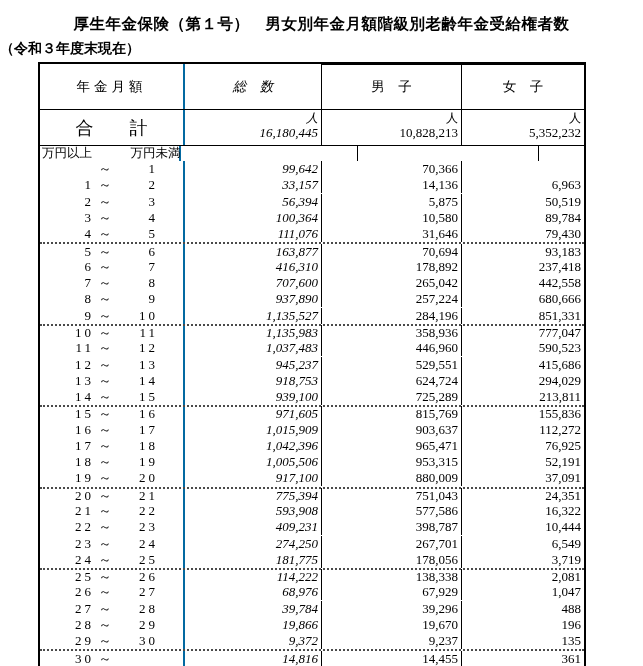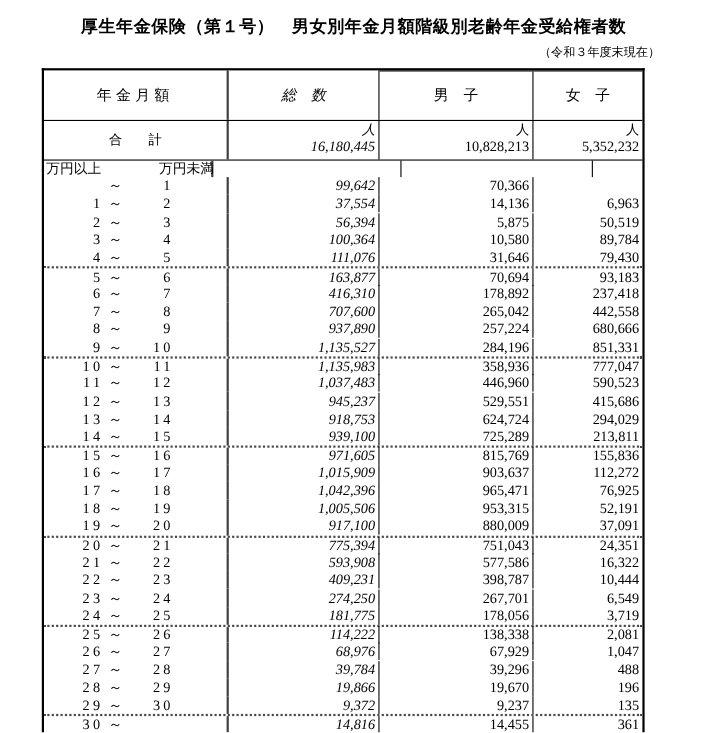--- a/index.html
+++ b/index.html
@@ -1,42 +1,42 @@
 <!DOCTYPE html>
 <html><head>
 <meta charset="utf-8">
 <style>
   html,body{margin:0;padding:0;background:#fff;}
   .page{position:relative;width:643px;height:666px;background:#ffffff;overflow:hidden;
         font-family:"Liberation Serif","DejaVu Serif",serif;color:#000;}
   .title{padding-top:14px;text-align:center;
          font-family:"Liberation Sans","DejaVu Sans",sans-serif;
          font-weight:bold;font-size:15.5px;letter-spacing:0.5px;}
-  .subtitle{text-align:right;padding-right:43px;font-size:11px;margin-top:5px;}
+  .subtitle{padding-right:43px;font-size:14px;margin-top:5px;font-weight:bold;}
 
   .tbl{position:absolute;left:38px;top:62px;width:548px;box-sizing:border-box;
        border:2px solid #000;border-bottom:none;background:#fff;}
   .c{box-sizing:border-box;}
-  .c1{width:168px;border-right:2px solid #404040;}
+  .c1{width:145px;border-right:2px solid #0369a1;}
   .c2{width:137px;border-right:1px solid #000;font-style:italic;}
   .c3{width:140px;border-right:1px solid #000;}
   .c4{flex:1;}
 
   
   .hrow{display:flex;height:45px;border-bottom:1px solid #000;}
   .hc{display:flex;align-items:center;justify-content:center;font-size:13.5px;}
   .hc1{letter-spacing:4px;}
   .gwrap{flex:1;display:flex;}
   .gstrip{height:14px;}
   .gbox{flex:1;display:flex;border-top:1px solid #000;}
   .g3{width:140px;border-right:1px solid #000;}
 
   
   .trow{display:flex;height:35px;border-bottom:1px solid #000;}
-  .tlabel{display:flex;align-items:center;justify-content:center;font-size:12px;}
+  .tlabel{display:flex;align-items:center;justify-content:center;font-size:18px;}
   .vcell{display:flex;flex-direction:column;align-items:flex-end;padding:1px 3px 0 0;}
   .unit{font-size:12px;line-height:14px;}
   .val{font-size:13px;line-height:16px;}
 
   
   .nrow{display:flex;height:15px;font-size:12.5px;gap:45px;}
   .nin{display:flex;justify-content:space-between;align-items:center;
        padding:0 5px 0 2px;line-height:14px;width:100%;}
 
   
@@ -109,21 +109,21 @@
           </div>
           <div class="c c2 cn">99,642</div>
           <div class="c c3 cn">70,366</div>
         </div>
         <div class="drow">
           <div class="c c1 rc1">
             <span class="lo">1</span>
             <span class="ti">～</span>
             <span class="hi">2</span>
           </div>
-          <div class="c c2 cn">37,554</div>
+          <div class="c c2 cn">33,157</div>
           <div class="c c3 cn">14,136</div>
           <div class="c c4 cn">6,963</div>
         </div>
         <div class="drow">
           <div class="c c1 rc1">
             <span class="lo">2</span>
             <span class="ti">～</span>
             <span class="hi">3</span>
           </div>
           <div class="c c2 cn">56,394</div>

